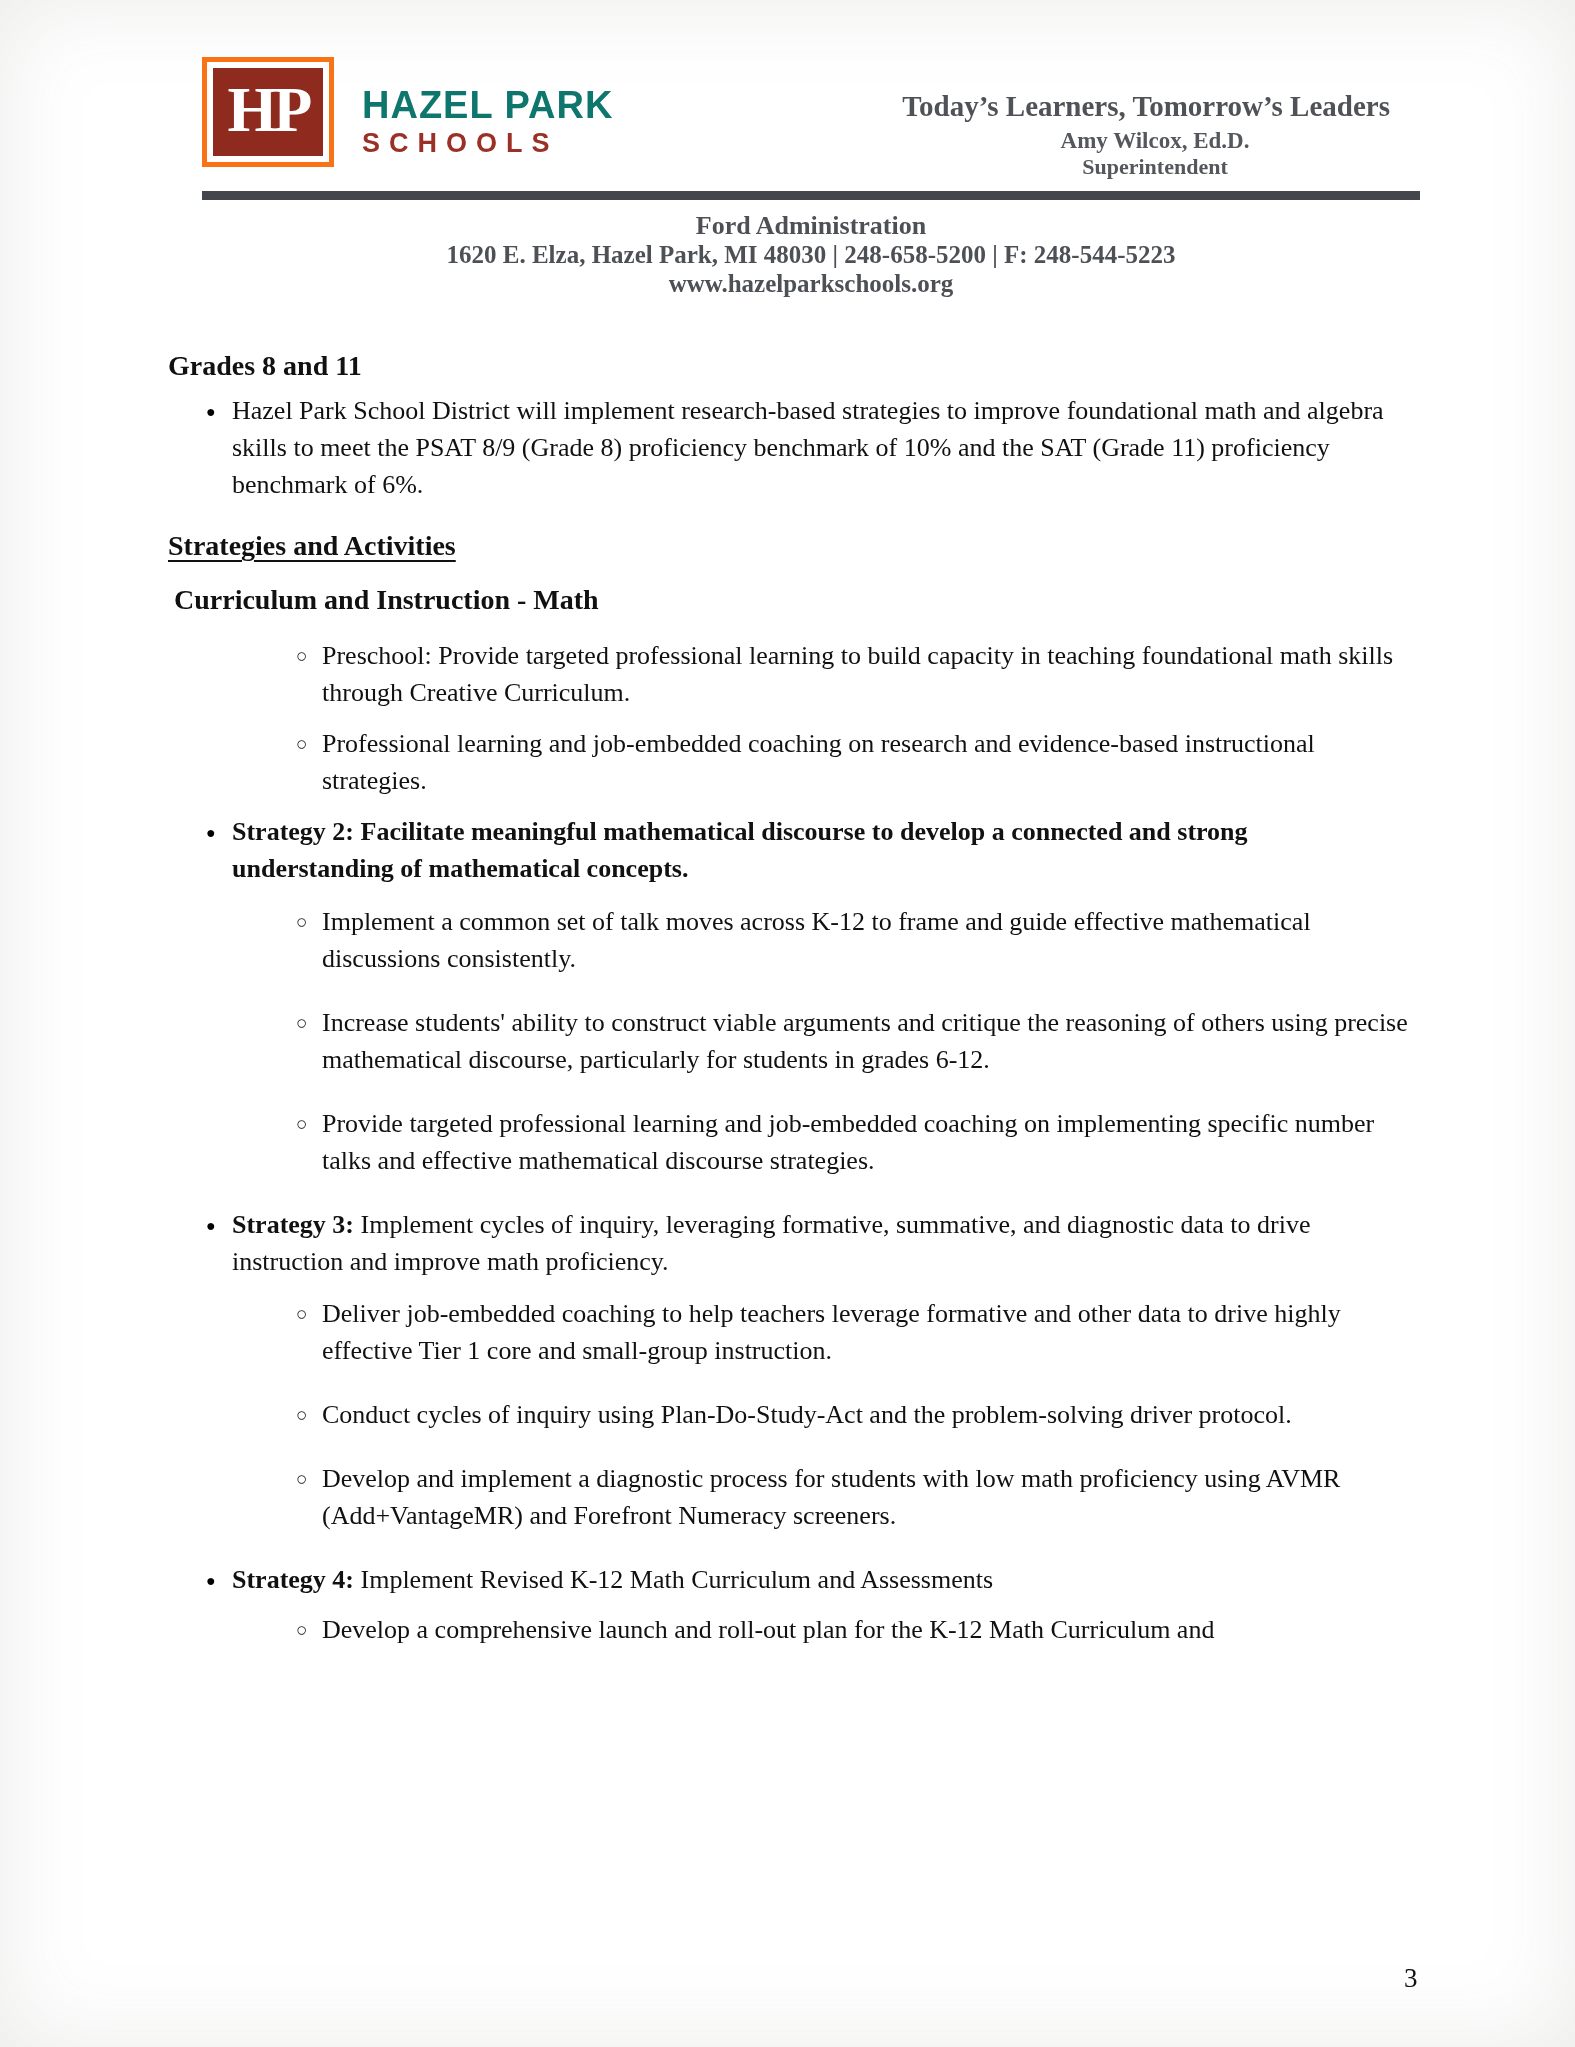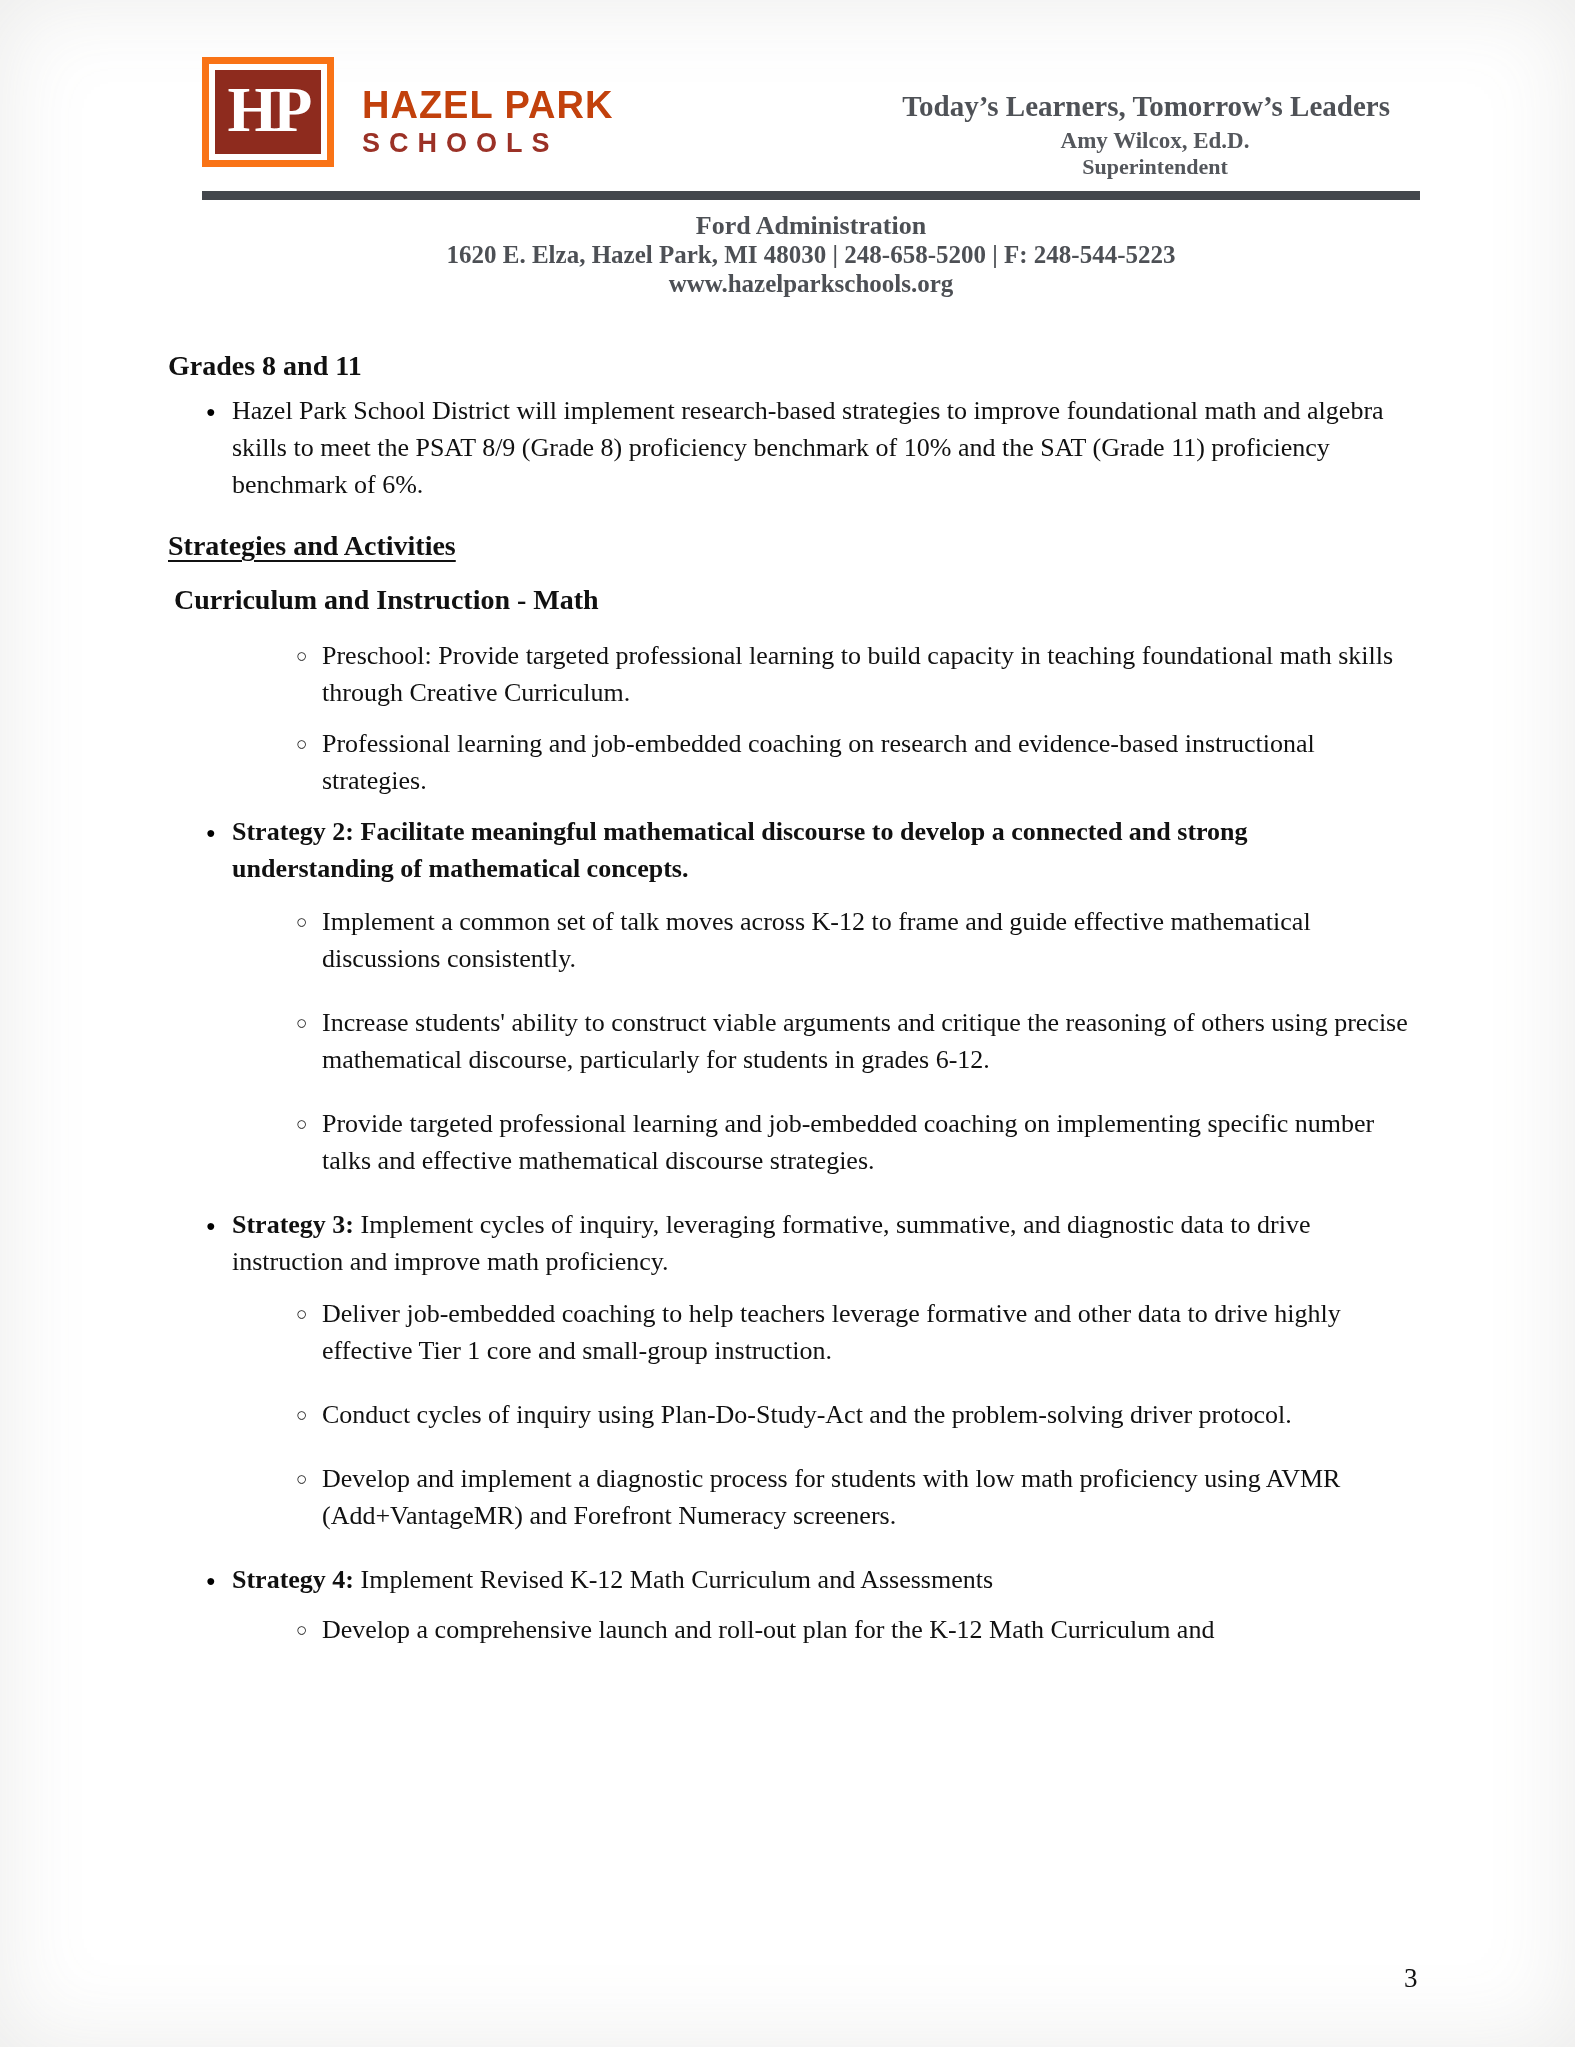--- a/index.html
+++ b/index.html
@@ -10,33 +10,33 @@
   }
   .page{
     position:relative;width:1575px;height:2047px;background:#ffffff;
     box-shadow:inset 0 0 90px rgba(110,110,104,.14);
     overflow:hidden;
   }
 
   
   .logo-frame{
     position:absolute;left:202px;top:57px;width:132px;height:110px;
-    border:7px solid #f97316;background:#ffffff;box-sizing:border-box;
+    border:5px solid #f97316;background:#ffffff;box-sizing:border-box;
     padding:6px;
   }
   .logo-red{
     width:100%;height:100%;background:#8e2b1e;
     display:flex;align-items:center;justify-content:center;
   }
   .logo-hp{
     font-family:"Liberation Serif", serif;font-weight:bold;color:#ffffff;
     font-size:64px;letter-spacing:-4px;line-height:1;transform:translateY(-2px);
   }
   .brand{position:absolute;left:362px;top:86px;font-family:"Liberation Sans", sans-serif;}
-  .brand-line1{font-size:38px;font-weight:bold;letter-spacing:1px;color:#c2410c;line-height:1;}
+  .brand-line1{font-size:38px;font-weight:bold;letter-spacing:1px;color:#0f766e;line-height:1;}
   .brand-line2{font-size:27px;font-weight:bold;letter-spacing:9px;color:#9b3126;line-height:1;margin-top:6px;}
 
   .tagline{
     position:absolute;left:890px;top:90px;width:500px;text-align:right;
     font-size:29px;font-weight:bold;color:#4f5257;
   }
   .super-block{position:absolute;left:1000px;top:128px;width:310px;text-align:center;color:#54575c;}
   .super-name{font-size:23px;font-weight:bold;line-height:26px;}
   .super-title{font-size:22px;font-weight:bold;line-height:25px;}
 

